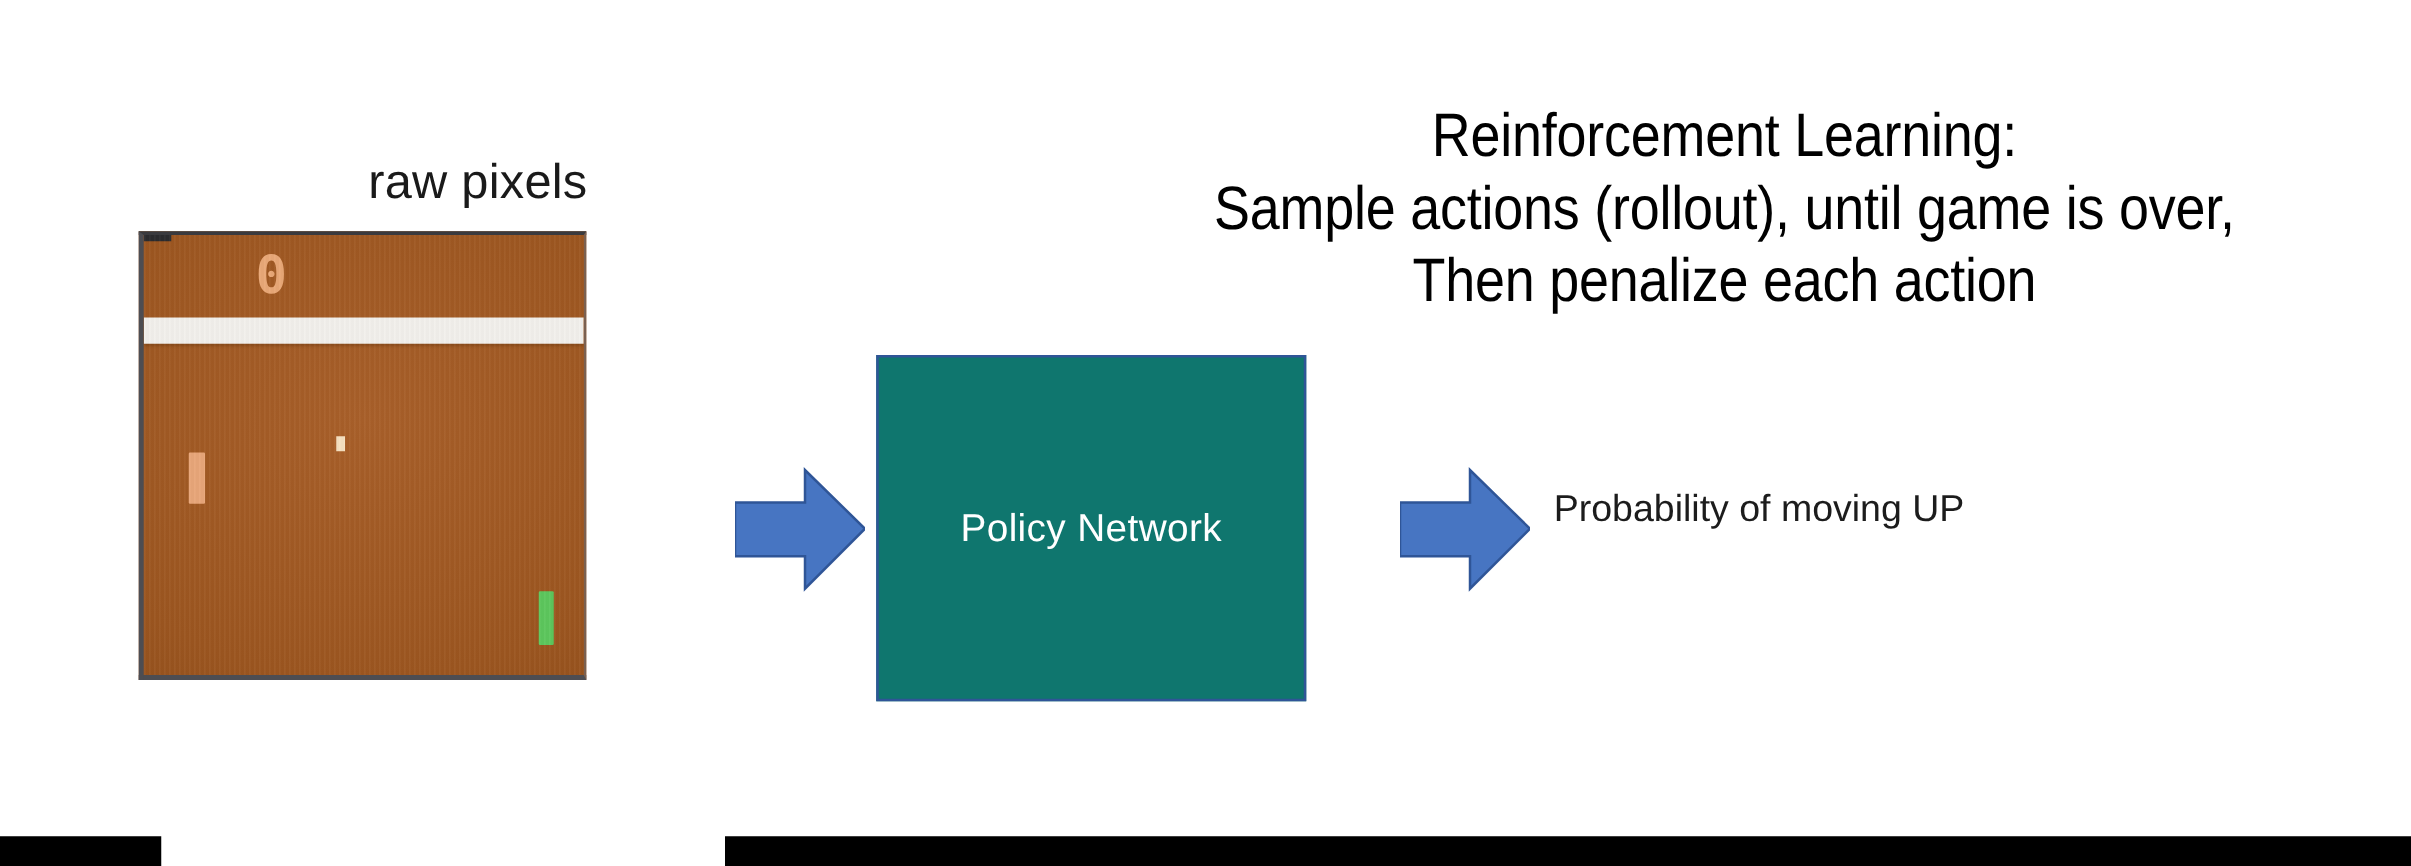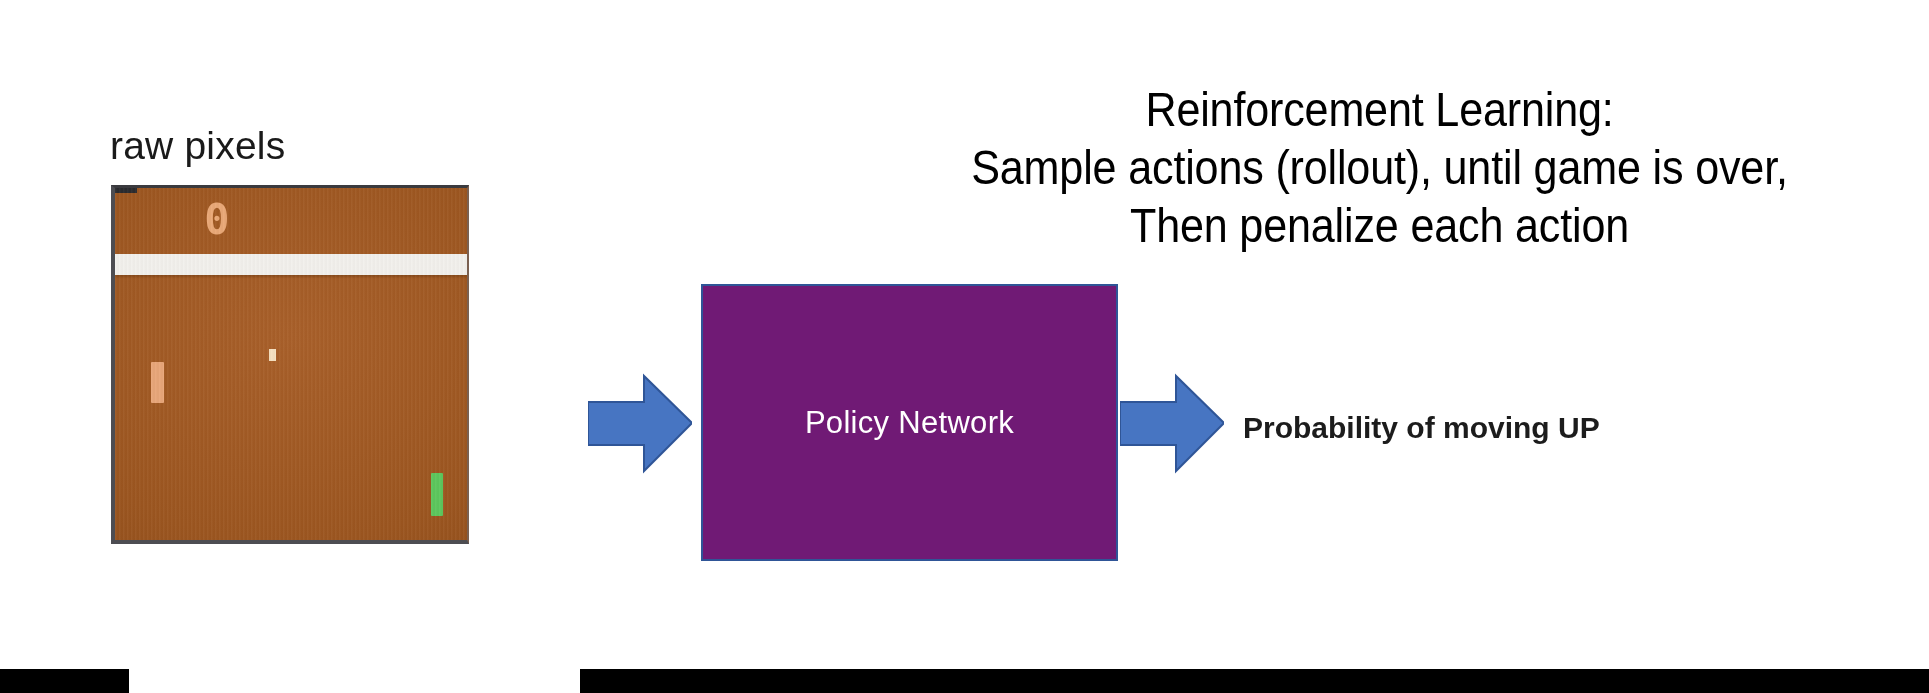--- a/index.html
+++ b/index.html
@@ -15,21 +15,21 @@
     font-family: "Liberation Sans", sans-serif;
     background: #ffffff;
   }
 
   
   #raw-pixels-label {
     position: absolute;
     left: 110px;
     top: 124px;
     width: 360px;
-    text-align: left;
+    text-align: right;
     font-family: "Liberation Sans", sans-serif;
     font-size: 39px;
     color: #1a1a1a;
     letter-spacing: 0.2px;
     white-space: nowrap;
   }
 
   
   #pong-frame {
     position: absolute;
@@ -139,47 +139,46 @@
     position: absolute;
   }
   #arrow-input  { left: 588px; top: 373px; width: 104px; height: 101px; }
   #arrow-output { left: 1120px; top: 373px; width: 104px; height: 101px; }
 
   
   #policy-network-box {
     position: absolute;
     left: 701px;
     top: 284px;
-    width: 417px;
+    width: 344px;
     height: 277px;
-    background: #701a75;
+    background: #0f766e;
     border: 2px solid #2f5597;
     box-sizing: border-box;
     display: flex;
     align-items: center;
     justify-content: center;
   }
   #policy-network-label {
     font-family: "Liberation Sans", sans-serif;
     font-size: 31px;
     color: #ffffff;
     letter-spacing: 0.3px;
     white-space: nowrap;
   }
 
   
   #output-label {
     position: absolute;
     left: 1243px;
-    top: 411px;
+    top: 391px;
     font-family: "Liberation Sans", sans-serif;
     font-size: 30px;
     color: #1c1c1c;
     white-space: nowrap;
-    font-weight: bold;
   }
 
   
   #headline {
     position: absolute;
     left: 830px;
     top: 52px;
     width: 1099px;
     text-align: center;
     margin-top: 28px;

